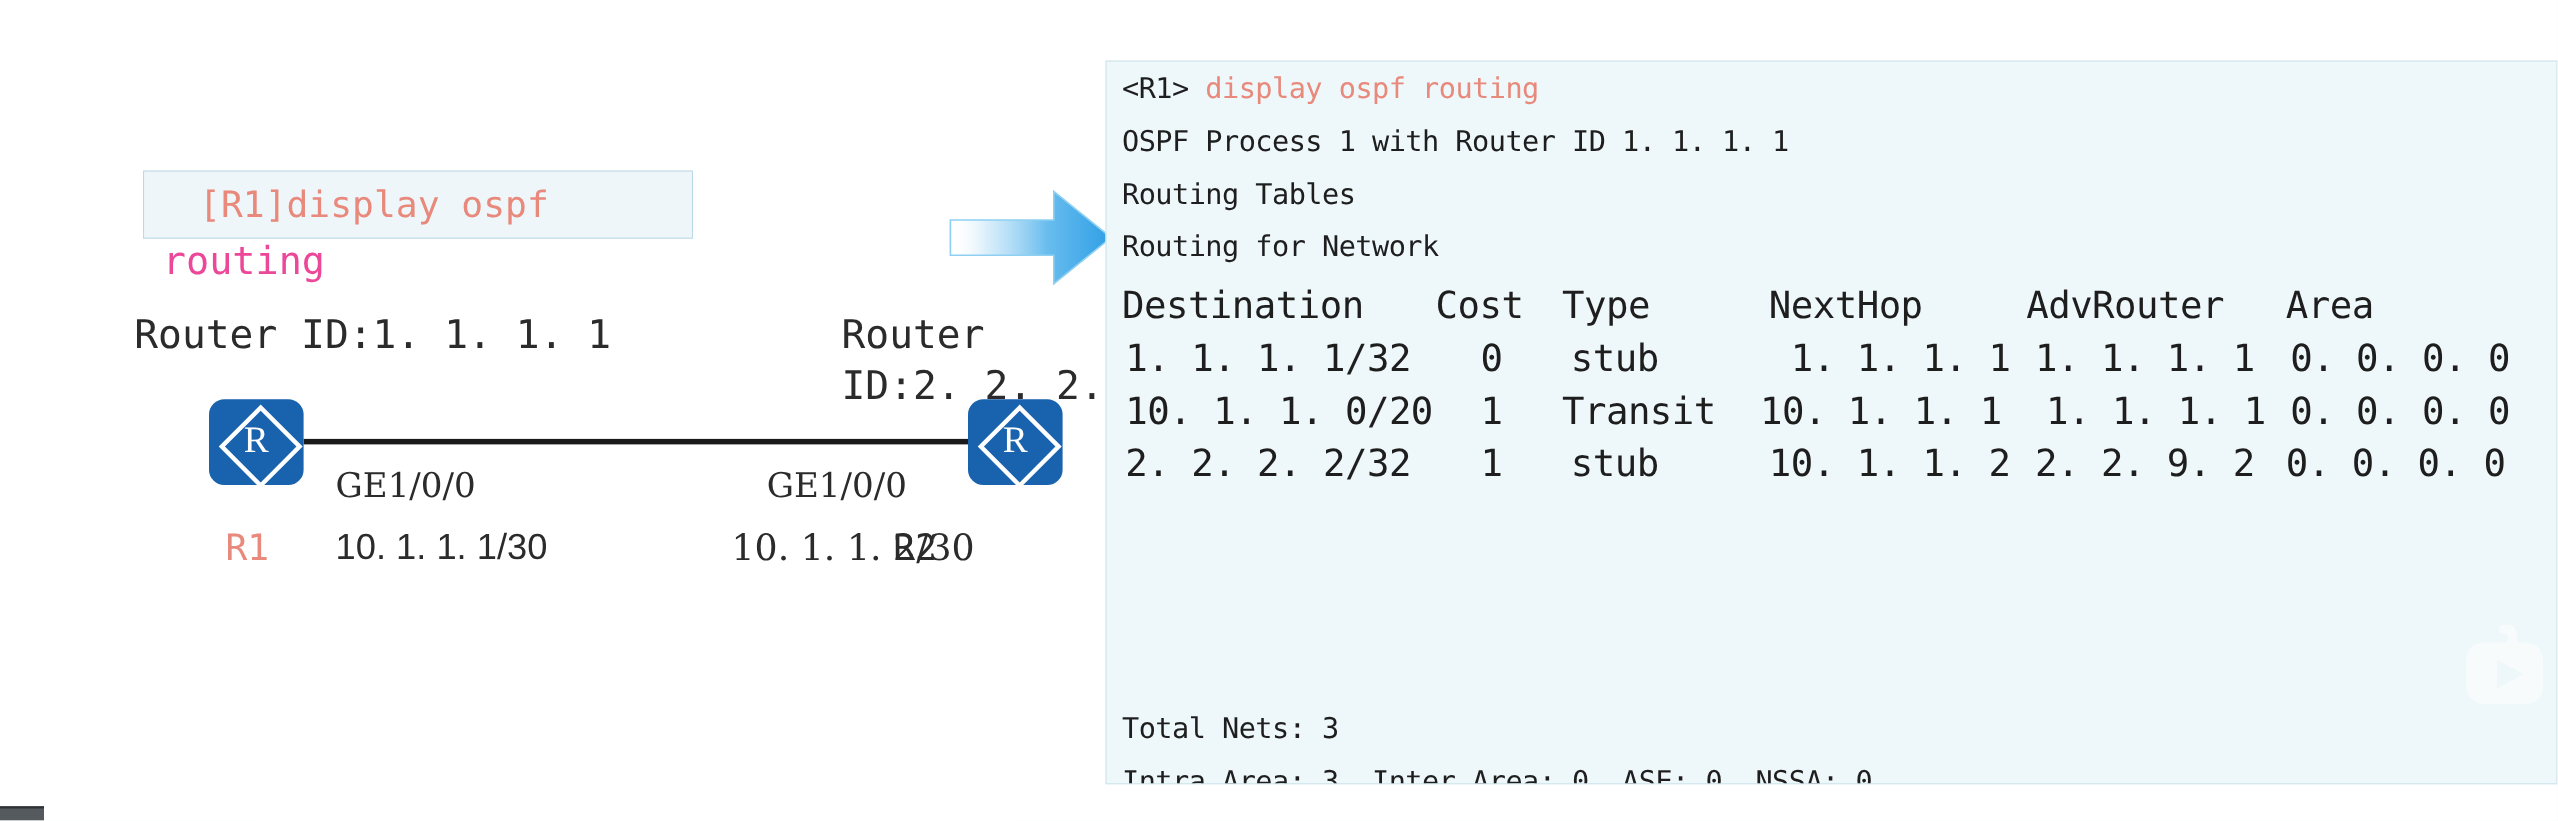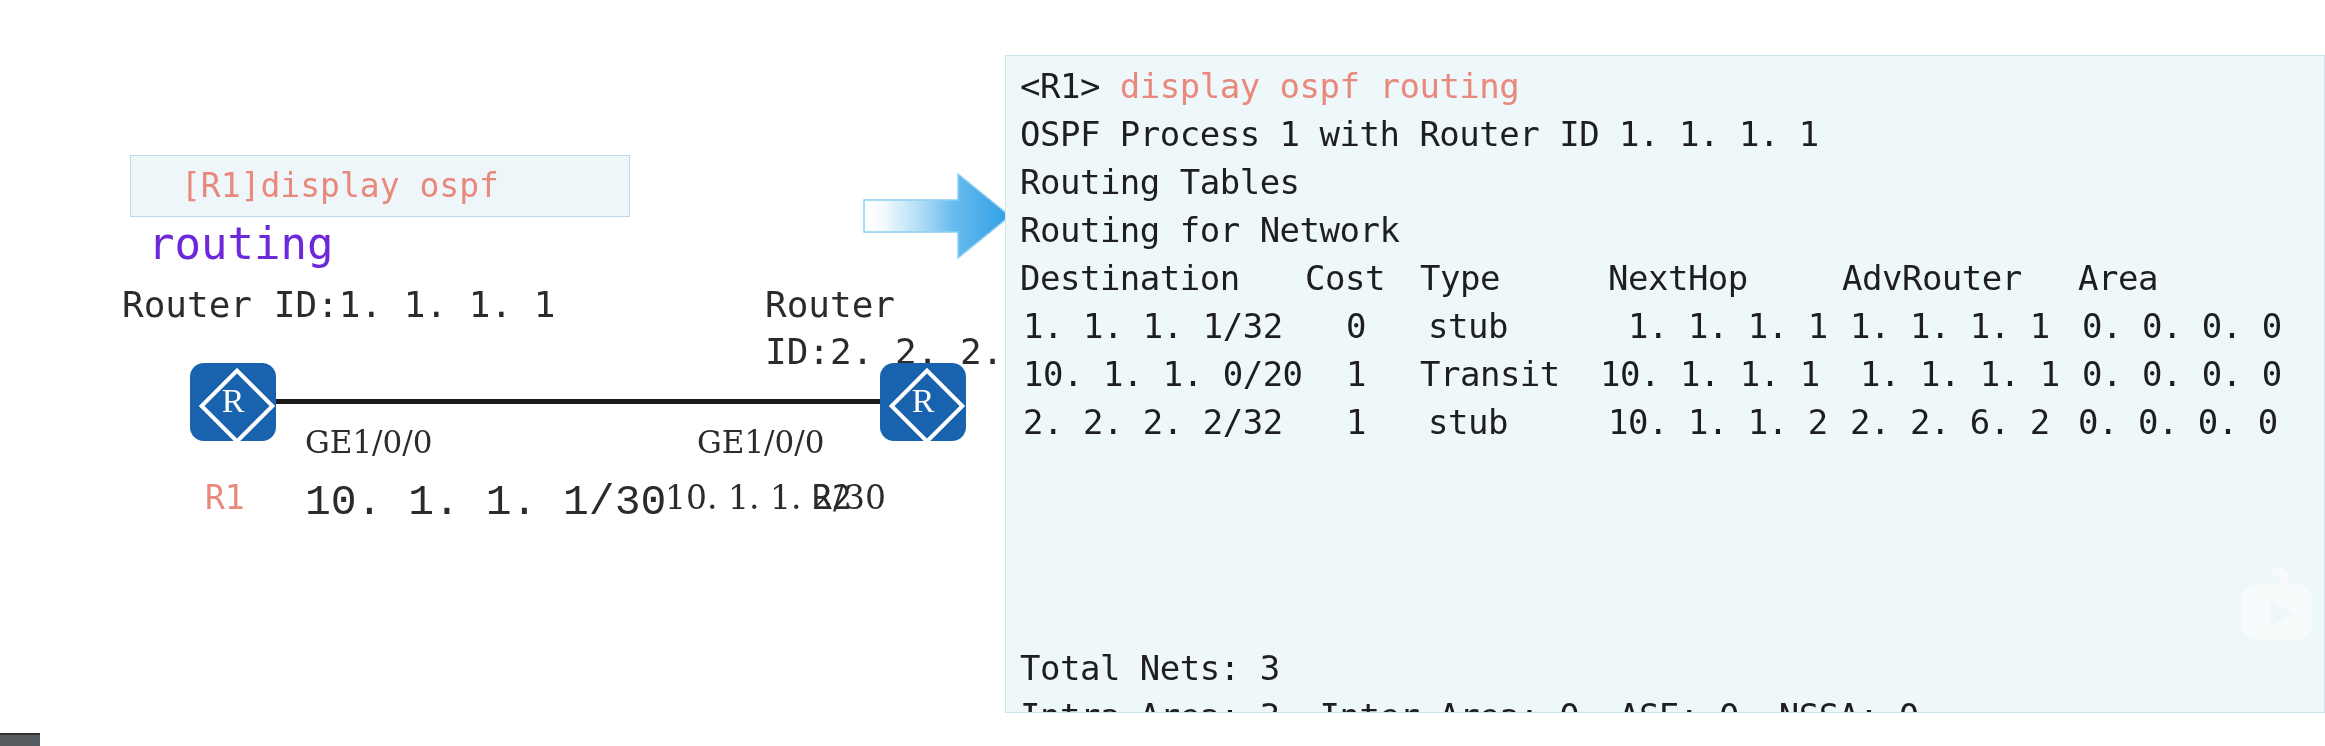--- a/index.html
+++ b/index.html
@@ -37,22 +37,22 @@
     font-size: 33px;
     color: #e8897c;
     letter-spacing: 0px;
     white-space: nowrap;
     margin-left: 33px;
   }
   #cmd-line2 {
     position: absolute;
     left: 148px; top: 218px;
     font-family: "DejaVu Sans Mono", monospace;
-    font-size: 44px;
-    color: #6d28d9;
+    font-size: 35px;
+    color: #ec4899;
     white-space: nowrap;
   }
 
   #r1-routerid {
     position: absolute;
     left: 122px; top: 284px;
     font-family: "DejaVu Sans Mono", monospace;
     font-size: 36px;
     color: #2b2b2b;
     white-space: nowrap;
@@ -132,22 +132,22 @@
     position: absolute;
     left: 305px; top: 424px;
     font-family: "DejaVu Serif", serif;
     font-size: 31px;
     color: #2b2b2b;
     white-space: nowrap;
   }
   #r1-ifaddr {
     position: absolute;
     left: 305px; top: 478px;
-    font-family: Liberation Mono, monospace;
-    font-size: 43px;
+    font-family: Liberation Sans, sans-serif;
+    font-size: 33px;
     color: #2b2b2b;
     white-space: nowrap;
   }
   #r2-ifname {
     position: absolute;
     left: 697px; top: 424px;
     font-family: "DejaVu Serif", serif;
     font-size: 31px;
     color: #2b2b2b;
     white-space: nowrap;
@@ -182,21 +182,21 @@
     position: absolute;
     left: 14px; top: 10px;
     right: 0; bottom: 0;
   }
 
   .t-line {
     position: absolute;
     left: 0;
     white-space: pre;
     font-family: "DejaVu Sans Mono", monospace;
-    font-size: 34px;
+    font-size: 26px;
     color: #1e1e1e;
     letter-spacing: -0.5px;
   }
   .accent { color: #e8897c; }
 
   #t-prompt  { top: 0px; }
   #t-proc    { top: 48px; }
   #t-tables  { top: 96px; }
   #t-network { top: 144px; }
 
@@ -357,21 +357,21 @@
         <span class="t-cell col-next">10. 1. 1. 1</span>
         <span class="t-cell col-adv">1. 1. 1. 1</span>
         <span class="t-cell col-area">0. 0. 0. 0</span>
       </div>
 
       <div class="t-row r3row">
         <span class="t-cell col-dest">2. 2. 2. 2/32</span>
         <span class="t-cell col-cost">1</span>
         <span class="t-cell col-type">stub</span>
         <span class="t-cell col-next">10. 1. 1. 2</span>
-        <span class="t-cell col-adv">2. 2. 6. 2</span>
+        <span class="t-cell col-adv">2. 2. 9. 2</span>
         <span class="t-cell col-area">0. 0. 0. 0</span>
       </div>
 
       <div class="t-line" id="t-total">Total Nets: 3</div>
       <div class="t-line" id="t-summary">Intra Area: 3  Inter Area: 0  ASE: 0  NSSA: 0</div>
     </div>
   </div>
 
   <div id="watermark">
     <svg width="90" height="84" viewBox="0 0 90 84">

